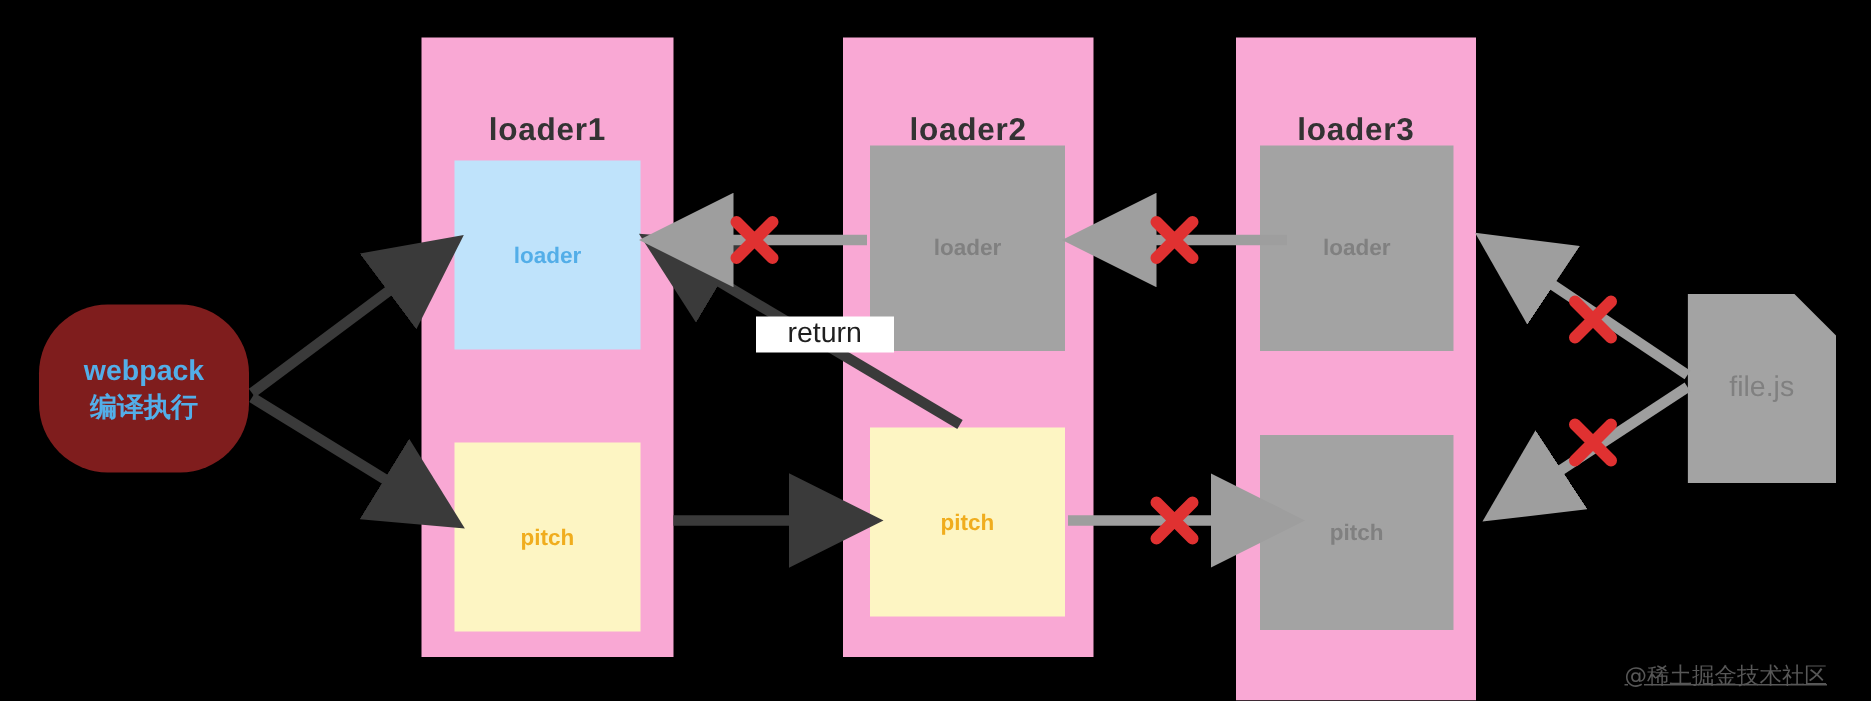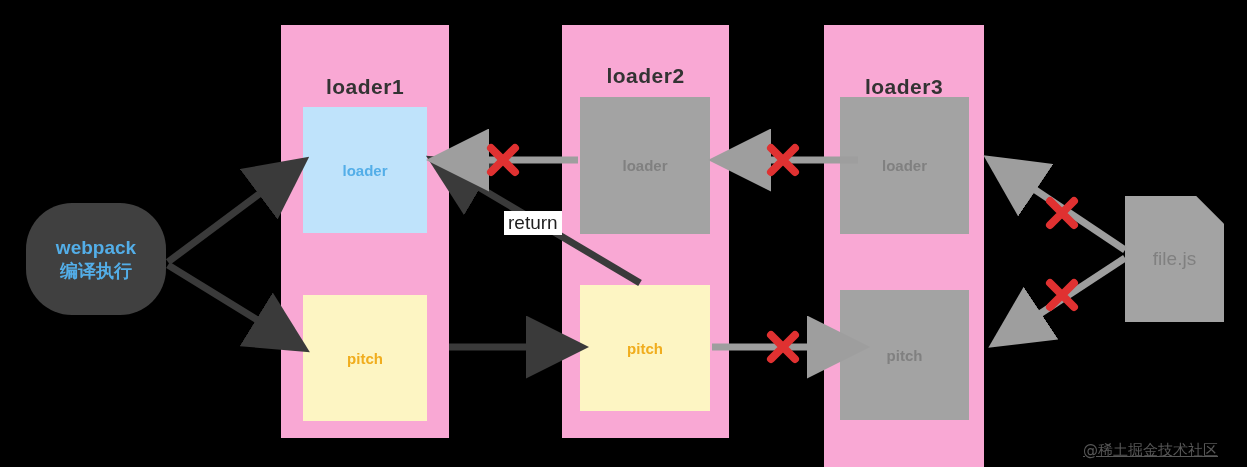--- a/index.html
+++ b/index.html
@@ -31,21 +31,21 @@
     justify-content:center;
     font-size:15px;
     font-weight:bold;
   }
   .box-loader-active{background:#bfe3fb;color:#53aee8;}
   .box-pitch-active{background:#fdf5c3;color:#f0ad1e;}
   .box-disabled{background:#a3a3a3;color:#808080;}
 
   .webpack-node{
     position:absolute;
-    background:#404040;
+    background:#7f1d1d;
     border-radius:46px;
     display:flex;
     flex-direction:column;
     align-items:center;
     justify-content:center;
     color:#53aee8;
     font-size:19px;
     font-weight:bold;
     line-height:1.25;
   }
@@ -61,21 +61,21 @@
     align-items:center;
     justify-content:center;
     clip-path:polygon(0 0, 72% 0, 100% 22%, 100% 100%, 0 100%);
   }
 
   .ret-label{
     position:absolute;
     background:#ffffff;
     color:#1f1f1f;
     font-size:19px;
-    padding:1px 4px;
+    padding:1px 21px;
     white-space:nowrap;
   }
 
   svg.overlay{
     position:absolute;left:0;top:0;
     width:1247px;height:467px;
     pointer-events:none;
   }
 
   .wm{
@@ -91,21 +91,21 @@
 
 <div id="stage">
 
   <div class="col" style="left:281px;top:25px;width:168px;height:413px;">
     <div class="col-title" style="top:50px;">loader1</div>
     <div class="box box-loader-active" style="left:22px;top:82px;width:124px;height:126px;">loader</div>
     <div class="box box-pitch-active" style="left:22px;top:270px;width:124px;height:126px;">pitch</div>
   </div>
 
   <div class="col" style="left:562px;top:25px;width:167px;height:413px;">
-    <div class="col-title" style="top:39px;">loader2</div>
+    <div class="col-title" style="top:50px;">loader2</div>
     <div class="box box-disabled" style="left:18px;top:72px;width:130px;height:137px;">loader</div>
     <div class="box box-pitch-active" style="left:18px;top:260px;width:130px;height:126px;">pitch</div>
   </div>
 
   <div class="col" style="left:824px;top:25px;width:160px;height:466px;">
     <div class="col-title" style="top:50px;">loader3</div>
     <div class="box box-disabled" style="left:16px;top:72px;width:129px;height:137px;">loader</div>
     <div class="box box-disabled" style="left:16px;top:265px;width:129px;height:130px;">pitch</div>
   </div>
 

